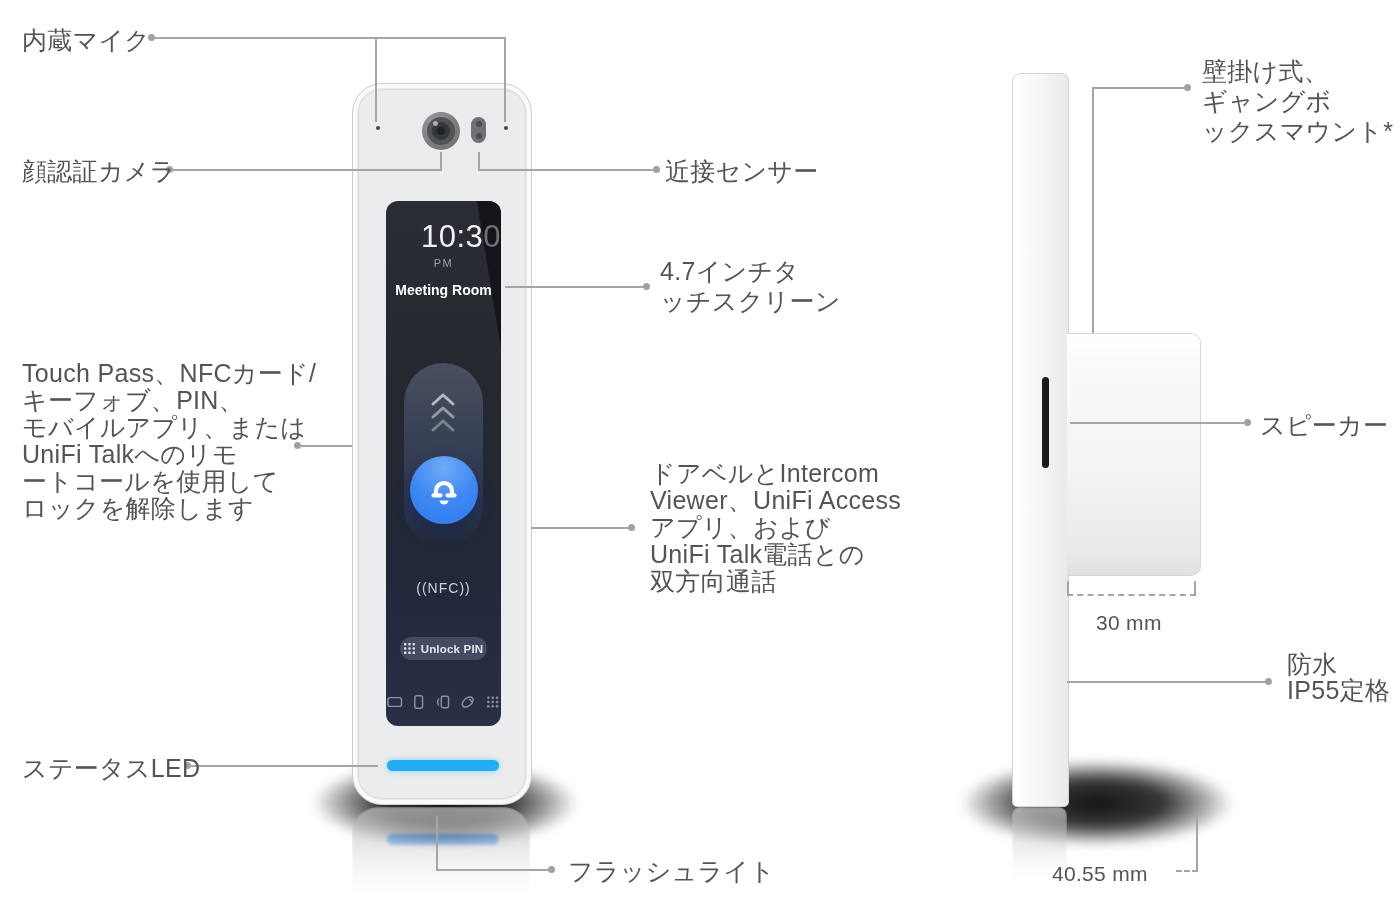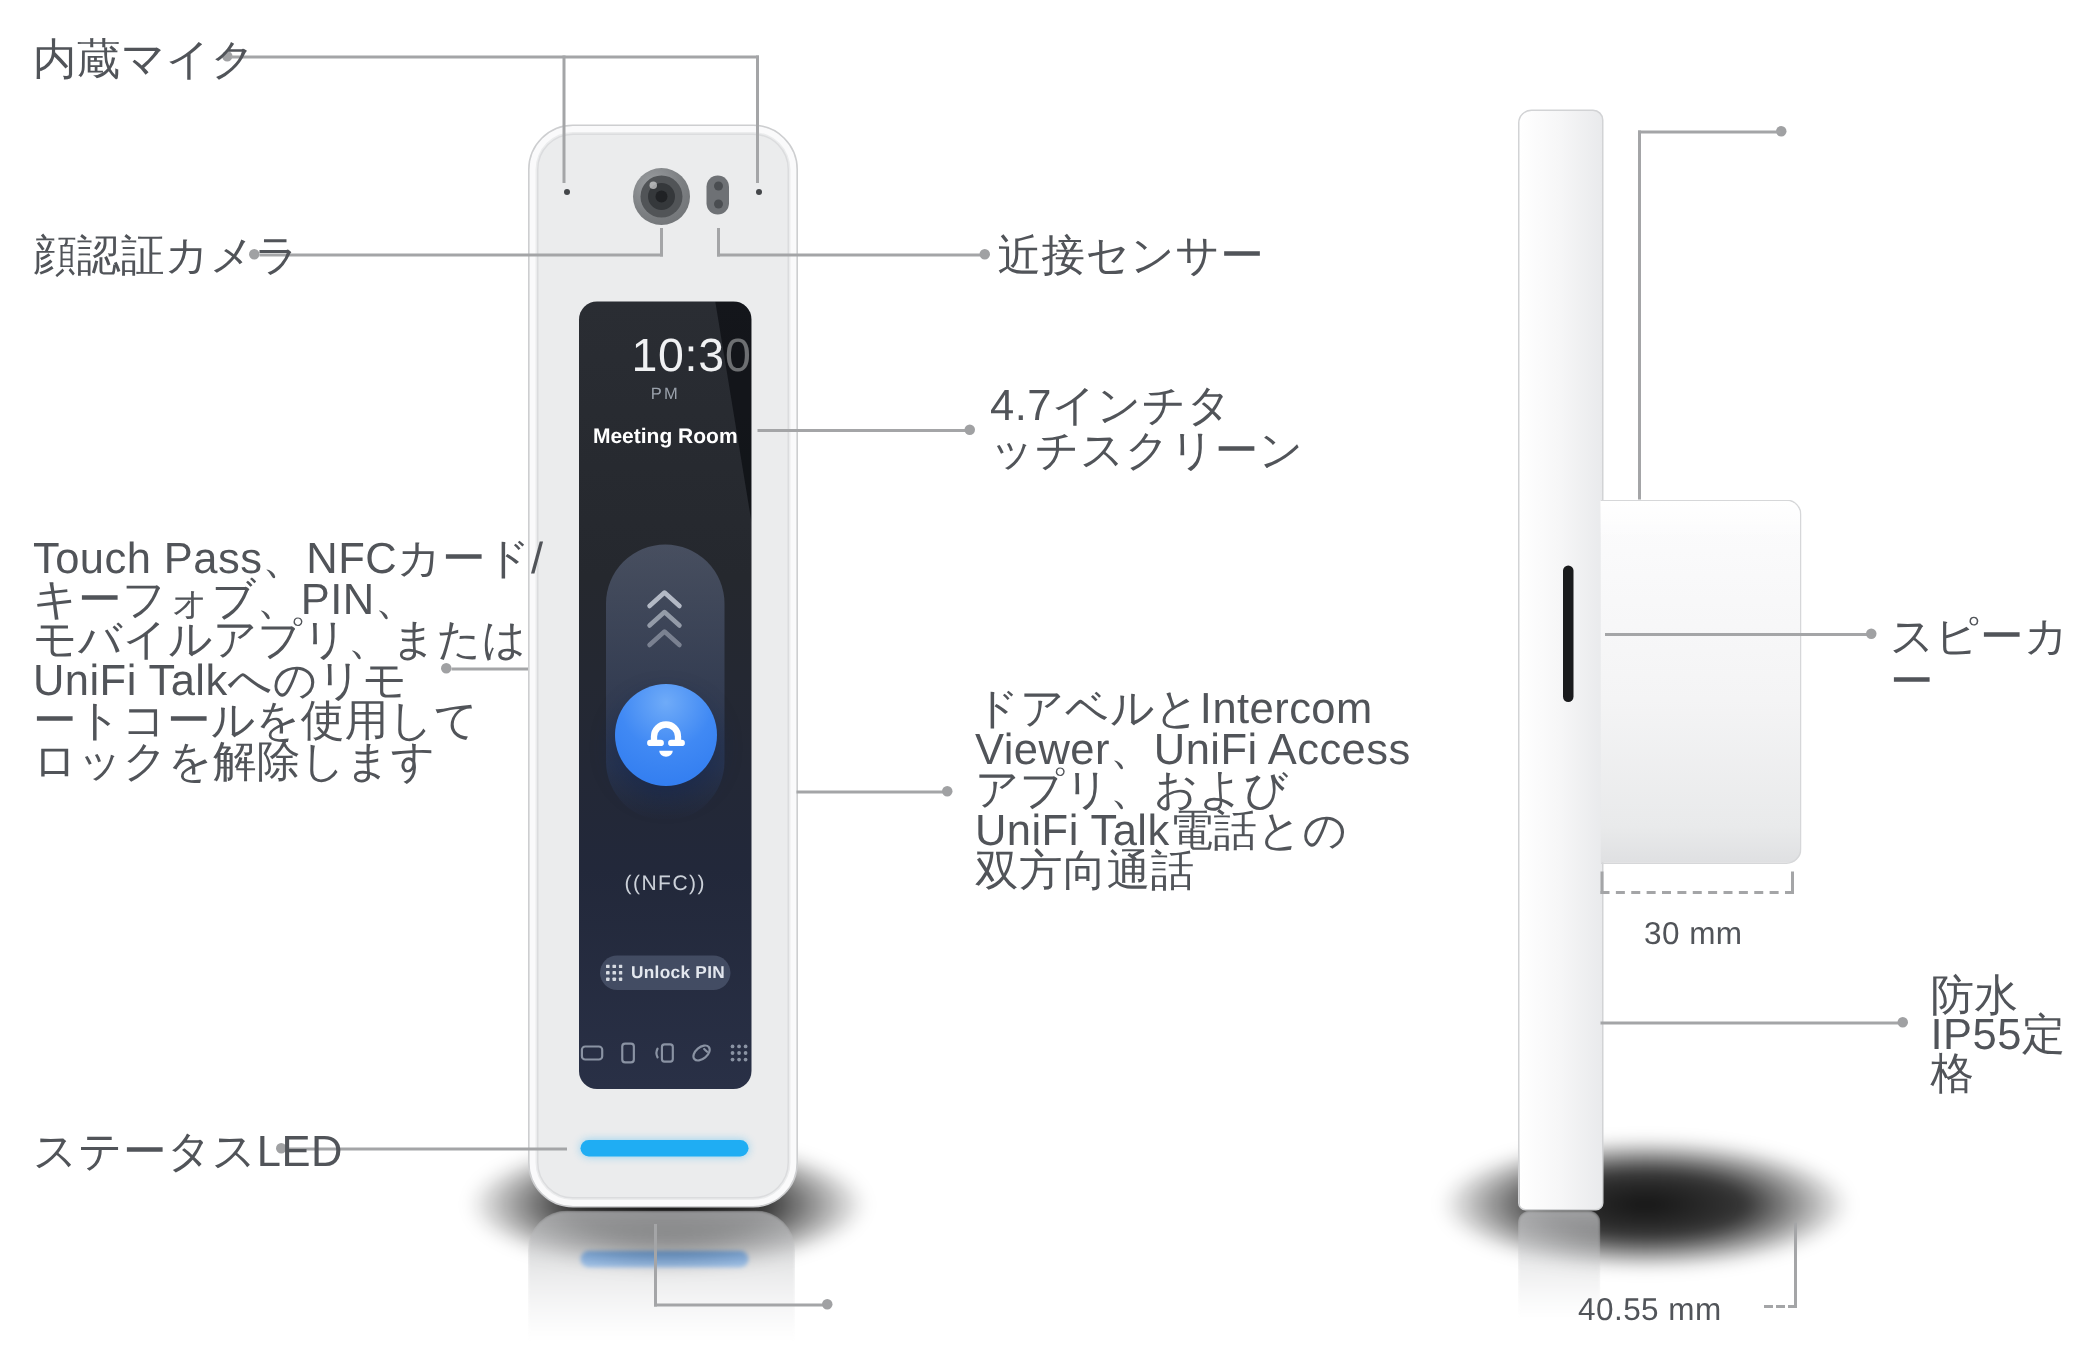--- a/index.html
+++ b/index.html
@@ -1,20 +1,20 @@
 <!DOCTYPE html>
 <html><head>
 <meta charset="utf-8">
 <style>
   html,body{margin:0;padding:0;background:#ffffff;}
   .stage{position:relative;width:1400px;height:914px;background:#ffffff;overflow:hidden;
          font-family:"Liberation Sans","DejaVu Sans",sans-serif;}
 
   
-  .callout{position:absolute;font-size:29px;line-height:30px;color:#515459;
+  .callout{position:absolute;font-size:25px;line-height:30px;color:#515459;
            white-space:pre-line;letter-spacing:.3px;}
 
   
   .ln{position:absolute;background:#a4a5a7;}
   .lnh{height:2px;} .lnv{width:2px;}
   .dot{position:absolute;width:7px;height:7px;border-radius:50%;background:#a0a1a3;}
   .dash{position:absolute;height:0;border-top:2px dashed #a4a5a7;}
 
   
   .shadow{position:absolute;filter:blur(5px);
@@ -251,20 +251,24 @@
 モバイルアプリ、または
 UniFi Talkへのリモ
 ートコールを使用して
 ロックを解除します</div>
   <div class="callout" style="left:650px;top:460px;line-height:27px;">ドアベルとIntercom
 Viewer、UniFi Access
 アプリ、および
 UniFi Talk電話との
 双方向通話</div>
   <div class="callout" style="left:22px;top:753px;">ステータスLED</div>
+  <div class="callout" style="left:568px;top:856px;">フラッシュライト</div>
+  <div class="callout" style="left:1202px;top:56px;line-height:30px;">壁掛け式、
+ギャングボ
+ックスマウント*</div>
   <div class="callout" style="left:1260px;top:410px;">スピーカー</div>
   <div class="callout" style="left:1287px;top:651px;line-height:26px;">防水
 IP55定格</div>
 
   <div class="dim-label" style="left:1096px;top:611px;">30 mm</div>
   <div class="dim-label" style="left:1052px;top:862px;">40.55 mm</div>
 
 </div>
 
 </body></html>

